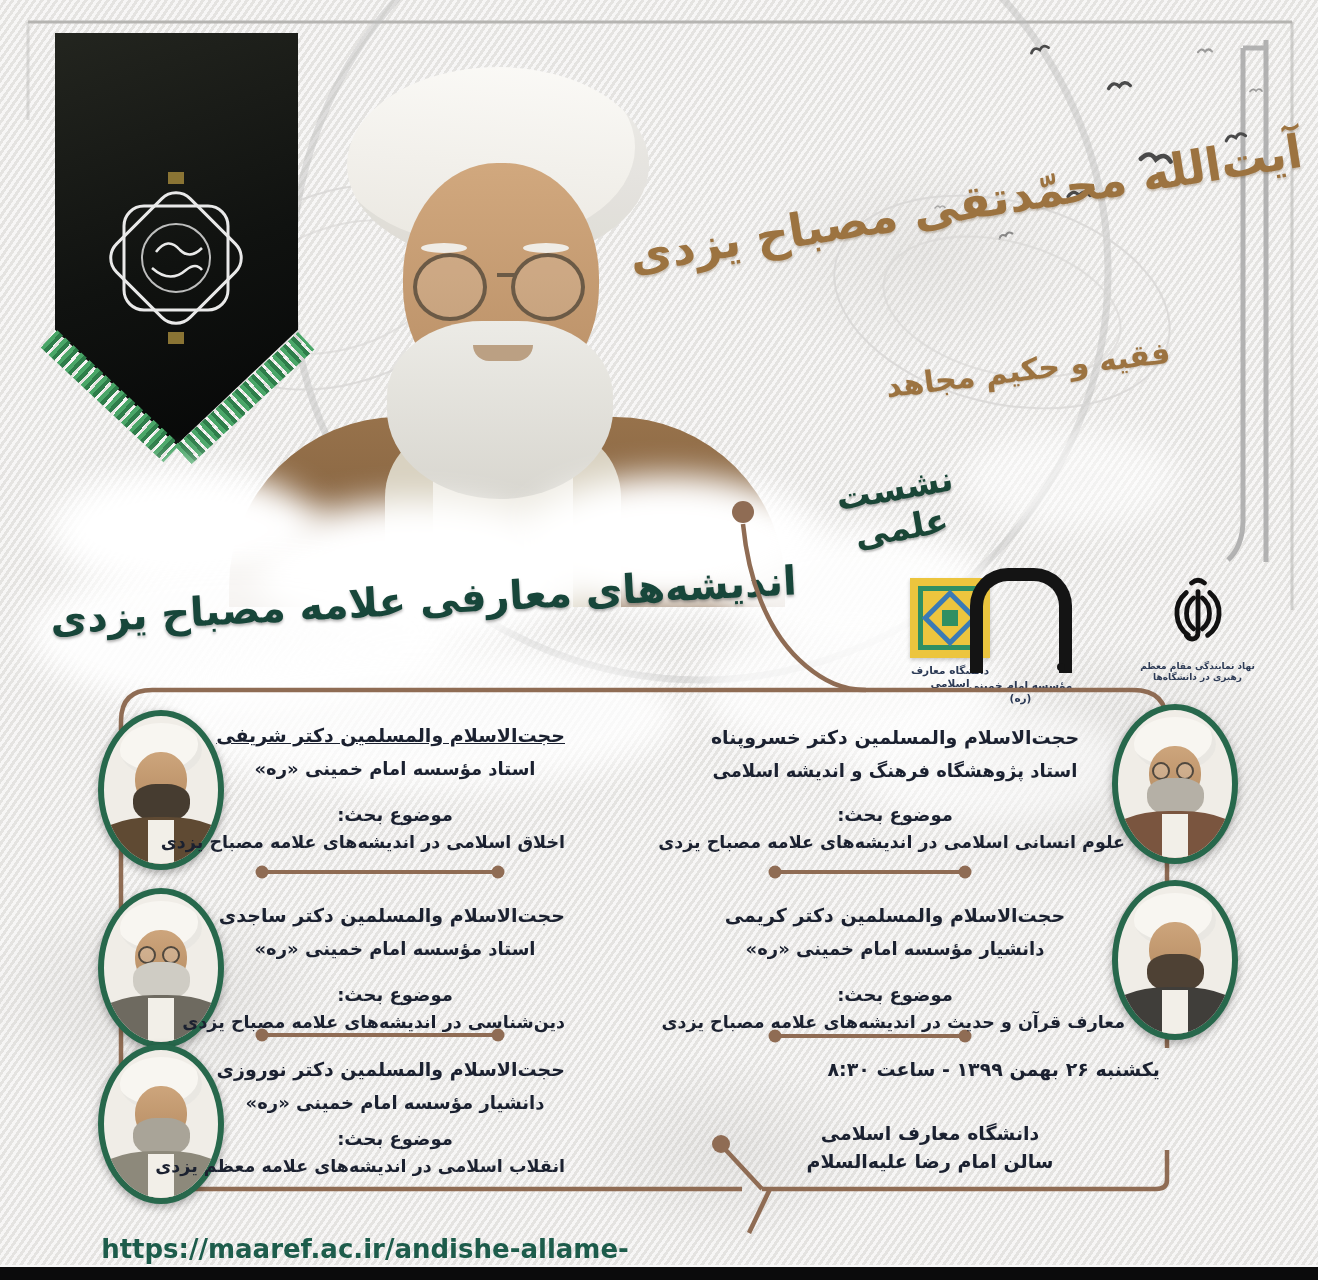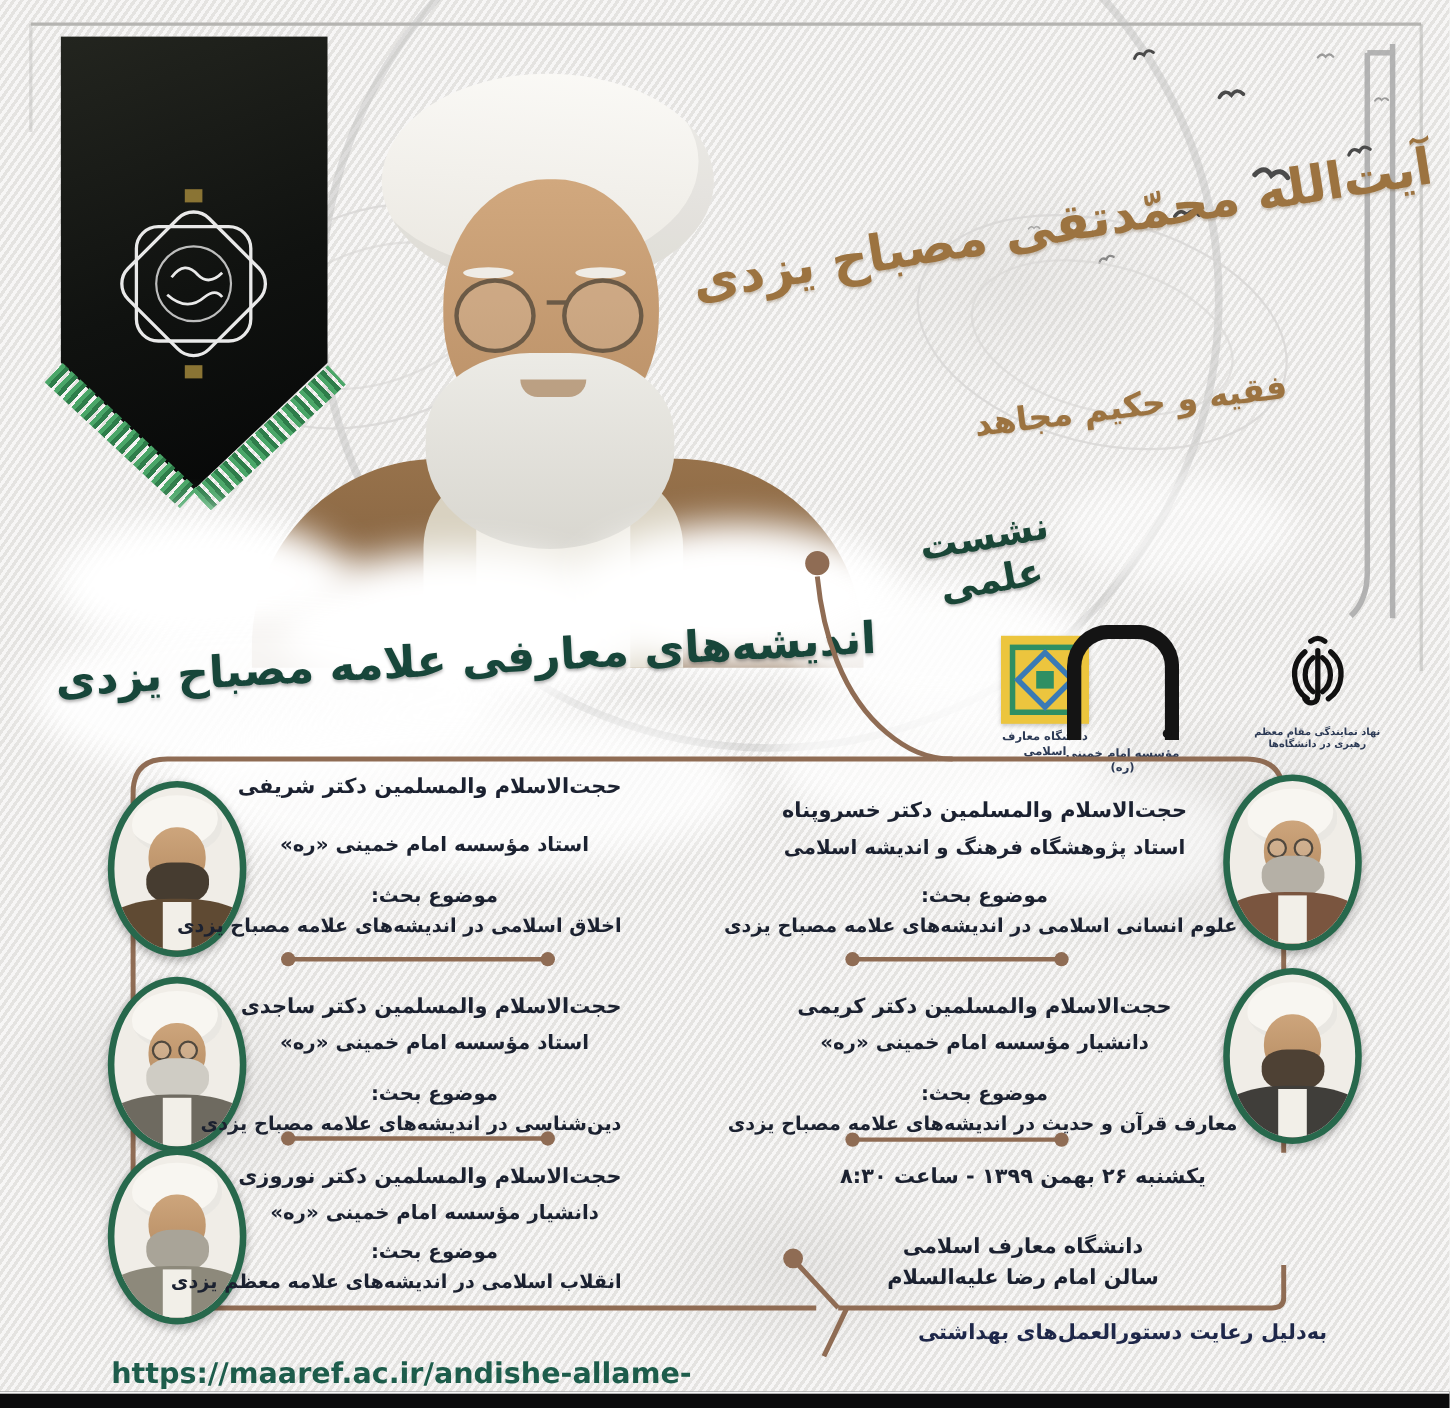--- a/index.html
+++ b/index.html
@@ -292,21 +292,21 @@
   <div class="sp-oval" style="left:1112px;top:880px;--robe:#403e3a;--beard:#4e4134;">
     <div class="m-turban"></div>
     <div class="m-face"></div>
 
     <div class="m-beard"></div>
     <div class="m-robe"></div>
     <div class="m-shirt"></div>
   </div>
 
   <div class="col-left">
-    <div class="txt name" style="top:704px;">حجت‌الاسلام والمسلمین دکتر شریفی</div>
+    <div class="txt name" style="top:724px;text-decoration:underline;">حجت‌الاسلام والمسلمین دکتر شریفی</div>
     <div class="txt role" style="top:758px;">استاد مؤسسه امام خمینی «ره»</div>
     <div class="txt lbl" style="top:804px;">موضوع بحث:</div>
     <div class="txt topic" style="top:832px;">اخلاق اسلامی در اندیشه‌های علامه مصباح یزدی</div>
 
     <div class="txt name" style="top:904px;">حجت‌الاسلام والمسلمین دکتر ساجدی</div>
     <div class="txt role" style="top:938px;">استاد مؤسسه امام خمینی «ره»</div>
     <div class="txt lbl" style="top:984px;">موضوع بحث:</div>
     <div class="txt topic" style="top:1012px;">دین‌شناسی در اندیشه‌های علامه مصباح یزدی</div>
 
     <div class="txt name" style="top:1058px;">حجت‌الاسلام والمسلمین دکتر نوروزی</div>
@@ -321,23 +321,22 @@
     <div class="txt lbl" style="top:804px;">موضوع بحث:</div>
     <div class="txt topic" style="top:832px;">علوم انسانی اسلامی در اندیشه‌های علامه مصباح یزدی</div>
 
     <div class="txt name" style="top:904px;">حجت‌الاسلام والمسلمین دکتر کریمی</div>
     <div class="txt role" style="top:938px;">دانشیار مؤسسه امام خمینی «ره»</div>
     <div class="txt lbl" style="top:984px;">موضوع بحث:</div>
     <div class="txt topic" style="top:1012px;">معارف قرآن و حدیث در اندیشه‌های علامه مصباح یزدی</div>
   </div>
 
   <div class="sched">
-    <div class="txt date" style="top:1058px;">یکشنبه ۲۶ بهمن ۱۳۹۹ - ساعت ۸:۳۰</div>
+    <div class="txt date" style="top:1058px;text-align:right;">یکشنبه ۲۶ بهمن ۱۳۹۹ - ساعت ۸:۳۰</div>
     <div class="txt venue" style="top:1122px;">دانشگاه معارف اسلامی</div>
     <div class="txt venue" style="top:1150px;">سالن امام رضا علیه‌السلام</div>
   </div>
 
 
   <div class="link-url">https://maaref.ac.ir/andishe-allame-mesbahyazdi</div>
-  <div class="notice1">به‌دلیل رعایت دستورالعمل‌های بهداشتی</div>
 
   <div class="bottom-strip"></div>
 </div>
 
 </body></html>

